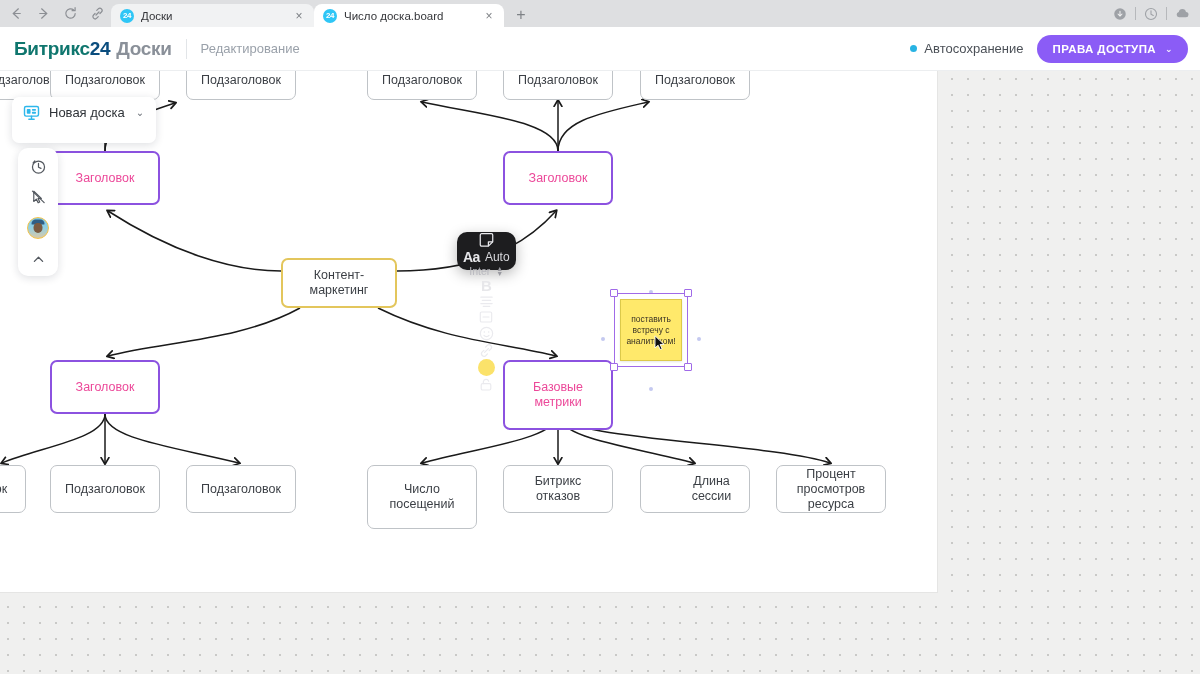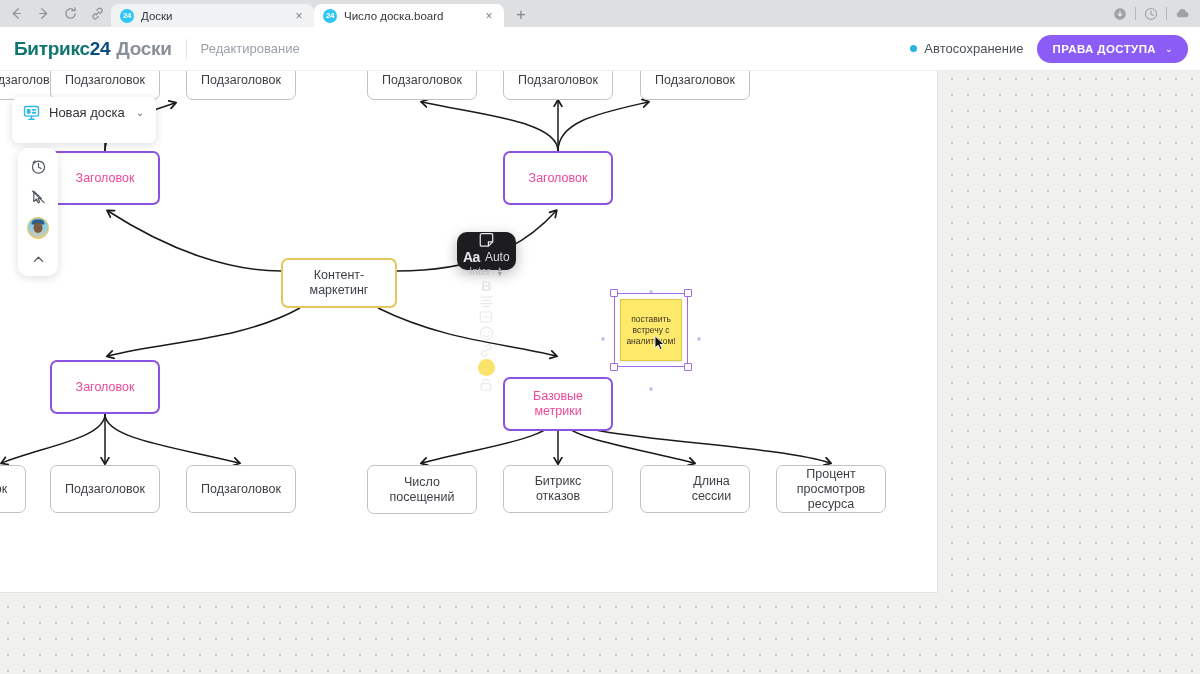--- a/index.html
+++ b/index.html
@@ -298,25 +298,25 @@
           <div class="node grey" style="left: -22px; top: -11px; width: 88px; height: 40px;">Подзаголовок</div>
           <div class="node grey" style="left: 50px; top: -11px; width: 110px; height: 40px;">Подзаголовок</div>
           <div class="node grey" style="left: 186px; top: -11px; width: 110px; height: 40px;">Подзаголовок</div>
           <div class="node grey" style="left: 367px; top: -11px; width: 110px; height: 40px;">Подзаголовок</div>
           <div class="node grey" style="left: 503px; top: -11px; width: 110px; height: 40px;">Подзаголовок</div>
           <div class="node grey" style="left: 640px; top: -11px; width: 110px; height: 40px;">Подзаголовок</div>
           <div class="node purple" style="left: 50px; top: 80px; width: 110px; height: 54px;">Заголовок</div>
           <div class="node purple" style="left: 503px; top: 80px; width: 110px; height: 54px;">Заголовок</div>
           <div class="node yellow" style="left: 281px; top: 187px; width: 116px; height: 50px;">Контент-маркетинг</div>
           <div class="node purple" style="left: 50px; top: 289px; width: 110px; height: 54px;">Заголовок</div>
-          <div class="node purple" style="left: 503px; top: 306px; width: 110px; height: 54px;">Базовые метрики</div>
+          <div class="node purple" style="left: 503px; top: 289px; width: 110px; height: 70px;">Базовые метрики</div>
           <div class="node grey" style="left: -24px; top: 394px; width: 50px; height: 48px;">ок</div>
           <div class="node grey" style="left: 50px; top: 394px; width: 110px; height: 48px;">Подзаголовок</div>
           <div class="node grey" style="left: 186px; top: 394px; width: 110px; height: 48px;">Подзаголовок</div>
-          <div class="node grey" style="left: 367px; top: 394px; width: 110px; height: 49px;">Число посещений</div>
+          <div class="node grey" style="left: 367px; top: 394px; width: 110px; height: 64px;">Число посещений</div>
           <div class="node grey" style="left: 503px; top: 394px; width: 110px; height: 48px;">Битрикс отказов</div>
           <div class="node grey" style="left: 640px; top: 394px; width: 110px; height: 48px; padding-left: 41px;">Длина сессии</div>
           <div class="node grey" style="left: 776px; top: 394px; width: 110px; height: 48px;">Процент просмотров ресурса</div>
         </div>
 
       <div class="anchor-dot" style="left:649px;top:219px;"></div>
       <div class="anchor-dot" style="left:601px;top:266px;"></div>
       <div class="anchor-dot" style="left:697px;top:266px;"></div>
       <div class="anchor-dot" style="left:649px;top:316px;"></div>
 

